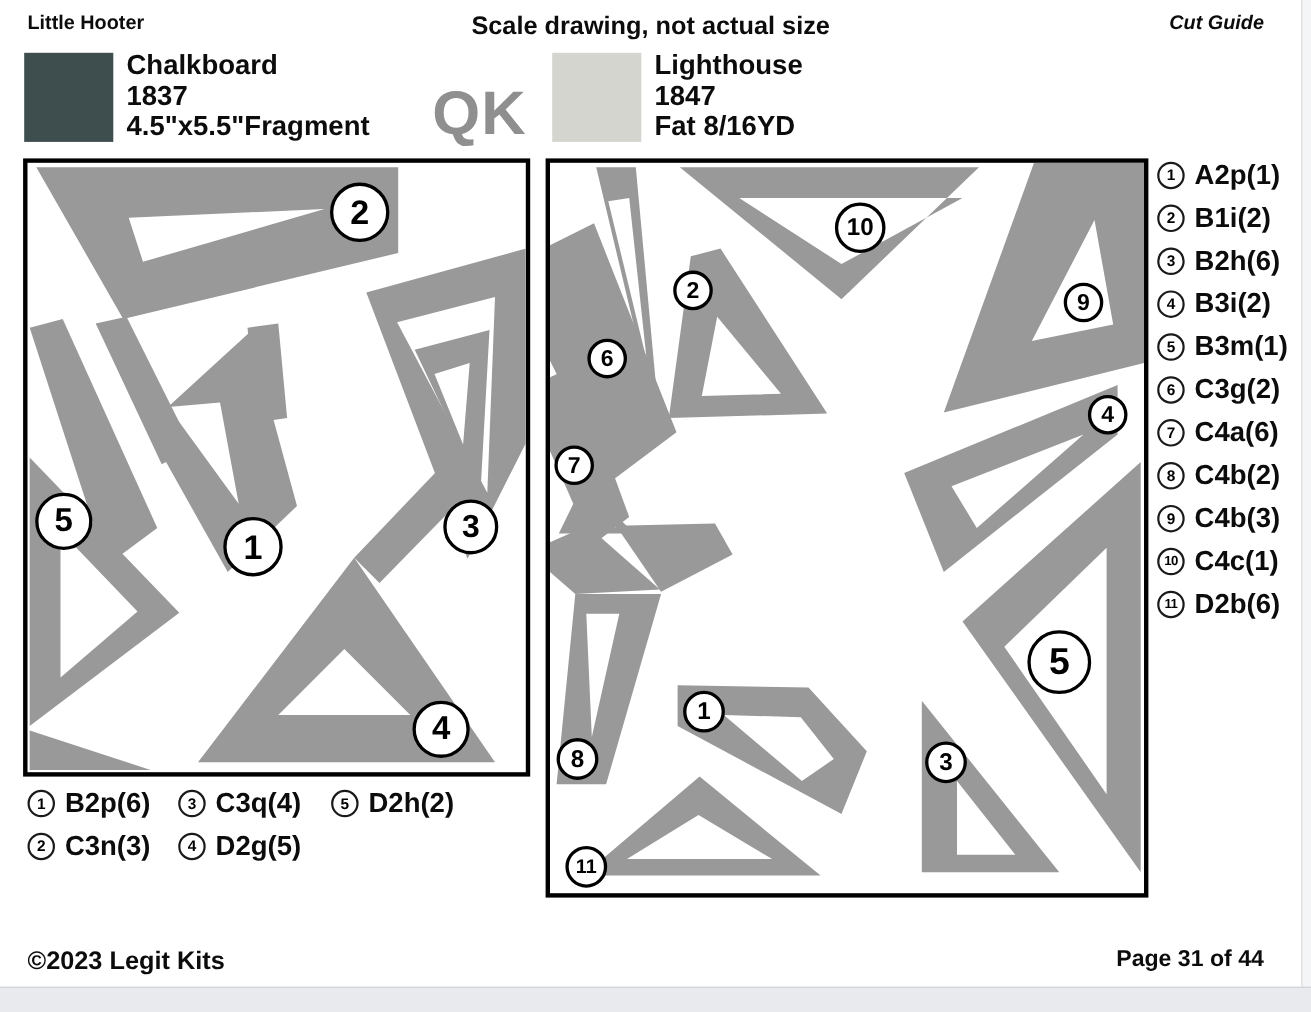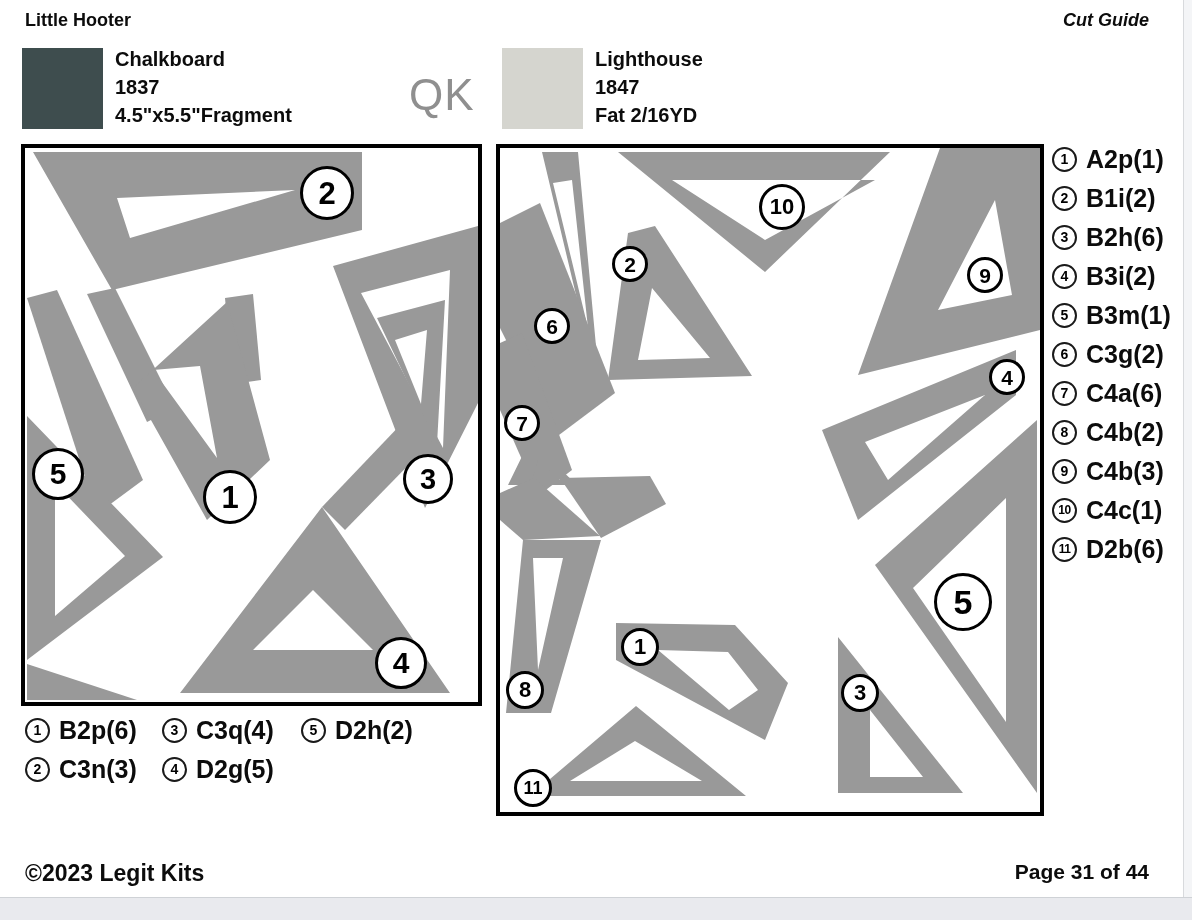--- a/index.html
+++ b/index.html
@@ -9,25 +9,25 @@
   .page { position:absolute; left:0; top:0; width:1183px; height:897px; background:#fff; }
   .gutter-bottom { position:absolute; left:0; top:897px; width:1192px; height:23px; background:#e9eaee; border-top:1px solid #cfd2d6; }
   .gutter-right  { position:absolute; left:1183px; top:0; width:9px; height:897px; background:#f4f5f7; border-left:1px solid #d8dadd; }
 
   .title { position:absolute; left:25px; top:10px; font-size:18px; font-weight:700; color:#0c0c0c; }
   .center-note { position:absolute; left:0; top:10px; width:1183px; text-align:center; font-size:23px; font-weight:700; color:#0c0c0c; }
   .cut-guide { position:absolute; right:34px; top:10px; font-size:18px; font-weight:700; color:#0c0c0c;font-style:italic; }
 
   .fabric { position:absolute; }
   .fabric .swatch { position:absolute; left:0; top:0; width:81px; height:81px; }
-  .fabric .flines { position:absolute; left:93px; top:-3px; font-size:20px; font-weight:700; color:#0c0c0c; line-height:28px; white-space:nowrap; }
+  .fabric .flines { position:absolute; left:93px; top:-3px; font-size:25px; font-weight:700; color:#0c0c0c; line-height:28px; white-space:nowrap; }
   .fabric-qk { left:22px; top:48px; }
   .fabric-ql { left:502px; top:48px; }
 
-  .panel-label { position:absolute; font-size:44px; font-weight:400; color:#8f8f8f; letter-spacing:1px;margin-left:16px; }
+  .panel-label { position:absolute; font-size:56px; font-weight:700; color:#8f8f8f; letter-spacing:1px; }
   .label-qk { left:393px; top:70px; }
   .label-ql { left:958px; top:70px; }
 
   .panel { position:absolute; border:4px solid #000; background:#fff; }
   .panel-qk { left:21px; top:144px; width:461px; height:562px; }
   .panel-ql { left:496px; top:144px; width:548px; height:672px; }
   .panel svg { position:absolute; left:0; top:0; display:block; }
   .panel .badge-layer { position:absolute; left:0; top:0; right:0; bottom:0; }
 
   .badge { position:absolute; background:#fff; border:3px solid #000; border-radius:50%;
@@ -47,37 +47,38 @@
 
   .footer-left { position:absolute; left:25px; top:860px; font-size:23px; font-weight:700; color:#0c0c0c;text-align:center; }
   .footer-right { position:absolute; right:34px; top:860px; font-size:21px; font-weight:700; color:#0c0c0c; }
 </style>
 </head>
 <body>
 
 <div class="page">
 
   <div class="title">Little Hooter</div>
+  <div class="center-note">Scale drawing, not actual size</div>
   <div class="cut-guide">Cut Guide</div>
 
   <div class="fabric fabric-qk">
     <div class="swatch" style="background: rgb(62, 77, 78);"></div>
     <div class="flines">
       <div>Chalkboard</div>
       <div>1837</div>
       <div>4.5"x5.5"Fragment</div>
     </div>
   </div>
 
   <div class="fabric fabric-ql">
     <div class="swatch" style="background: rgb(213, 213, 207);"></div>
     <div class="flines">
       <div>Lighthouse</div>
       <div>1847</div>
-      <div>Fat 2/16YD</div>
+      <div>Fat 8/16YD</div>
     </div>
   </div>
 
   <div class="panel-label label-qk">QK</div>
 
   <div class="panel panel-qk">
     <svg width="453" height="554" viewBox="0 0 453 554">
       <g class="piece" fill="#999999" fill-rule="evenodd" stroke="none">
         <path d="M8,4 L337,4 L337,82 L87,142 Z M92,50 L270,42 L105,90 Z"></path>
         <path d="M308,118 L453,78 L453,255 L400,360 Z M336,145 L425,122 L418,300 Z"></path>

